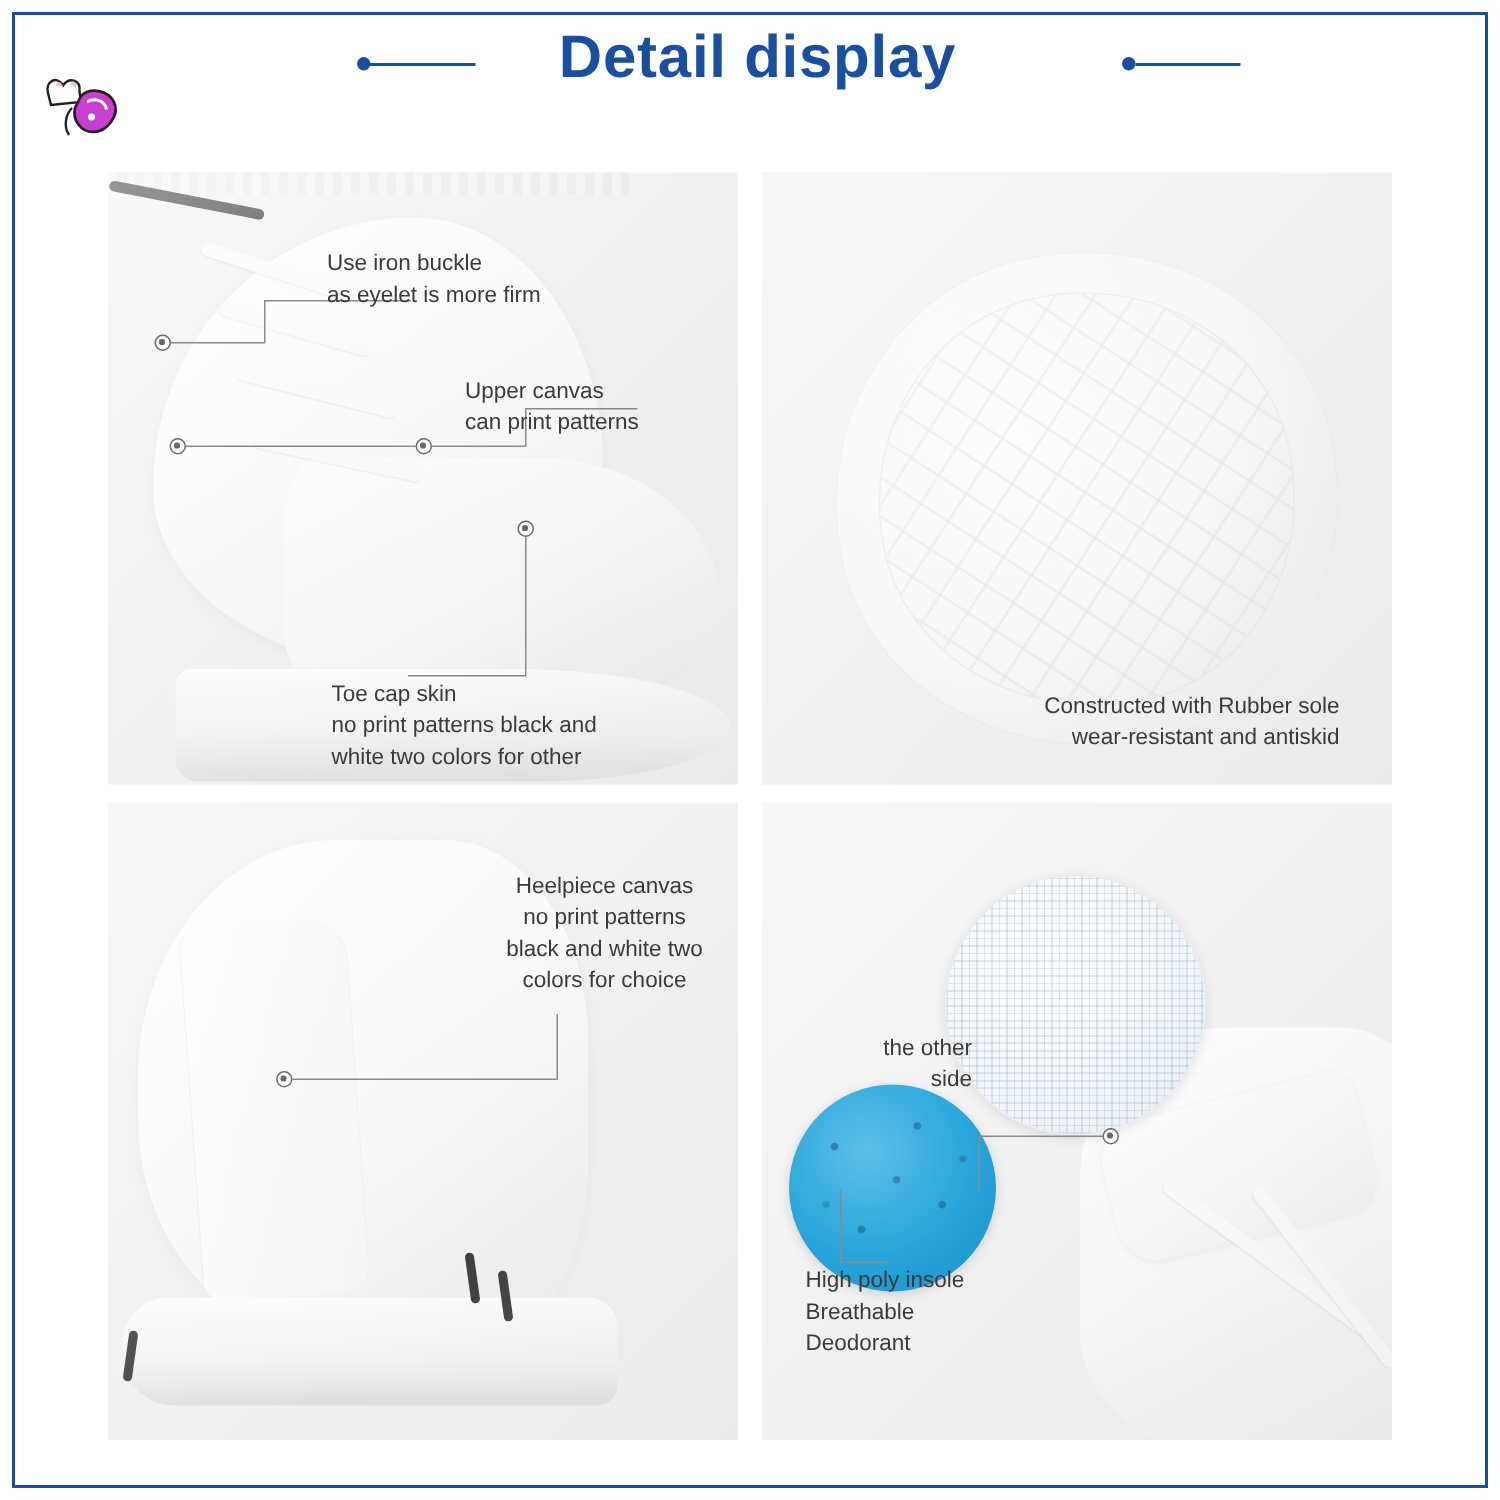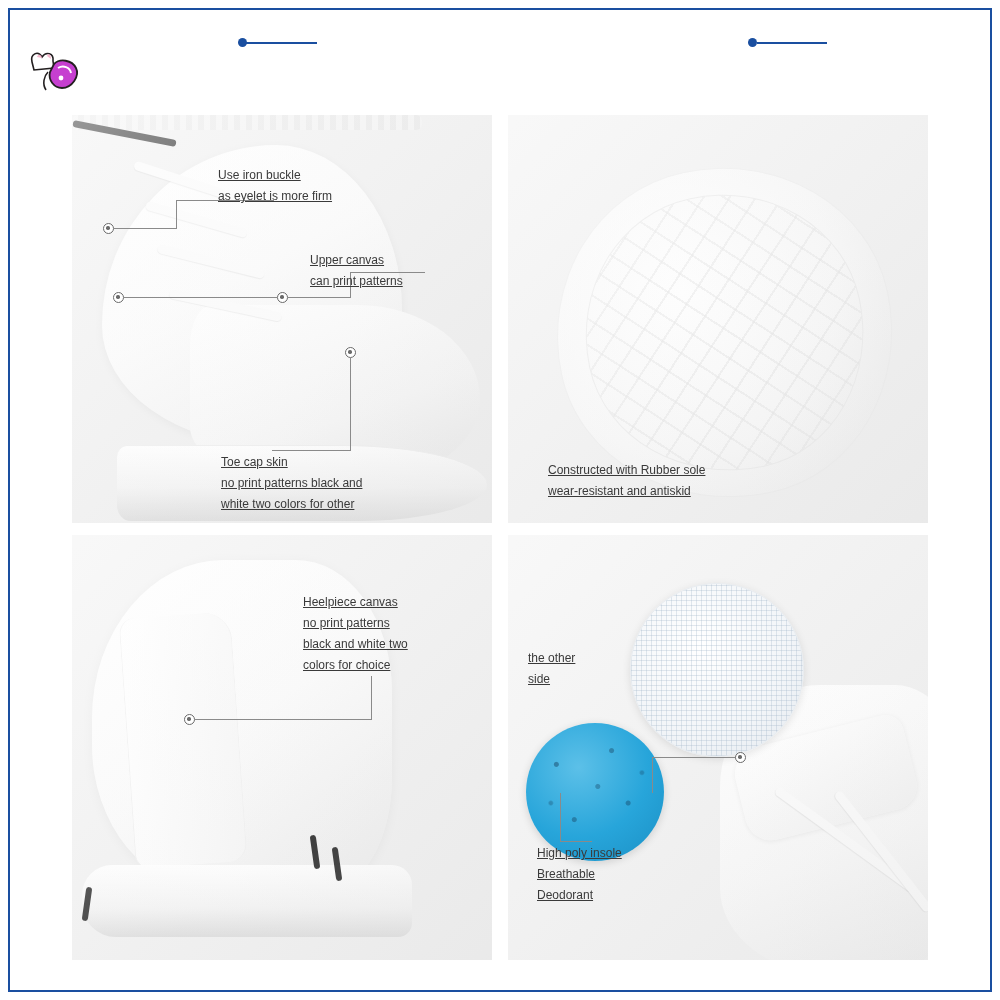--- a/index.html
+++ b/index.html
@@ -109,29 +109,28 @@
     content: "";
     position: absolute;
     left: 0; top: 0; right: 0; bottom: 0;
     background: linear-gradient(135deg, rgba(255,255,255,0.55), rgba(236,236,236,0.15) 60%, rgba(222,222,222,0.35));
     pointer-events: none;
   }
 
   
   .anno {
     position: absolute;
-    font-size: 12px;
+    font-size: 15px;
     line-height: 21px;
     color: #3a3a3a;
     font-family: "Liberation Sans", sans-serif;
     white-space: pre-line;
     z-index: 6;
-    text-decoration: underline;
-  }
-  .anno.center { text-align: left; }
+  }
+  .anno.center { text-align: right; }
 
   
   .marker {
     position: absolute;
     width: 11px;
     height: 11px;
     border-radius: 50%;
     border: 1.6px solid #6a6a6a;
     background: #ffffff;
     box-sizing: border-box;
@@ -288,20 +287,21 @@
     transform: rotate(-14deg);
     box-shadow: 0 1px 5px rgba(0,0,0,0.07);
   }
 </style>
 </head>
 <body>
 
 <div class="page-frame"></div>
 
 <div class="header">
+  <div class="title">Detail display</div>
 
   <div class="line-dot l"></div>
   <div class="dot-line left"></div>
   <div class="line-dot r"></div>
   <div class="dot-line right-seg"></div>
 
   <div class="logo">
     <div class="logo-mark">
       <svg width="62" height="48" viewBox="0 0 62 48" xmlns="http://www.w3.org/2000/svg">
         <path d="M8 14 C6 6, 14 2, 18 9 C22 3, 30 5, 29 13 L30 20 L10 22 Z" fill="#ffffff" stroke="#231f20" stroke-width="1.6"></path>
@@ -366,35 +366,35 @@
   <div class="shoe-white p3-heelpanel"></div>
   <div class="shoe-white p3-sole"></div>
   <div class="p3-mark" style="left:12px; top:352px; transform:rotate(8deg);"></div>
   <div class="p3-mark" style="left:240px; top:300px; transform:rotate(-8deg);"></div>
   <div class="p3-mark" style="left:262px; top:312px; transform:rotate(-8deg);"></div>
 </div>
 
 <div class="marker" style="left:184px; top:714px;"></div>
 <div class="leader h" style="left:195px; top:719px; width:176px;"></div>
 <div class="leader v" style="left:371px; top:676px; height:44px;"></div>
-<div class="anno" style="left:303px; top:592px; width:200px;">Heelpiece canvas
+<div class="anno" style="left:303px; top:580px; width:200px;text-align:center;">Heelpiece canvas
 no print patterns
 black and white two
 colors for choice</div>
 
 <div class="panel" id="panel-4">
   <div class="shoe-white p4-shoe"></div>
   <div class="shoe-white p4-tongue"></div>
   <div class="lace" style="left:252px; top:300px; width:170px; transform:rotate(36deg);"></div>
   <div class="lace" style="left:300px; top:312px; width:150px; transform:rotate(52deg);"></div>
   <div class="p4-disc p4-disc-top"></div>
   <div class="p4-disc p4-disc-bottom"></div>
 </div>
 
-<div class="anno" style="left:528px; top:648px; width:120px;">the other
+<div class="anno" style="left:528px; top:688px; width:120px;text-align:right;">the other
 side</div>
 <div class="marker" style="left:735px; top:752px;"></div>
 <div class="leader h" style="left:652px; top:757px; width:84px;"></div>
 <div class="leader v" style="left:652px; top:757px; height:36px;"></div>
 <div class="leader v" style="left:560px; top:793px; height:48px;"></div>
 <div class="leader h" style="left:560px; top:841px; width:32px;"></div>
 <div class="anno" style="left:537px; top:843px; width:230px;">High poly insole
 Breathable
 Deodorant</div>
 

